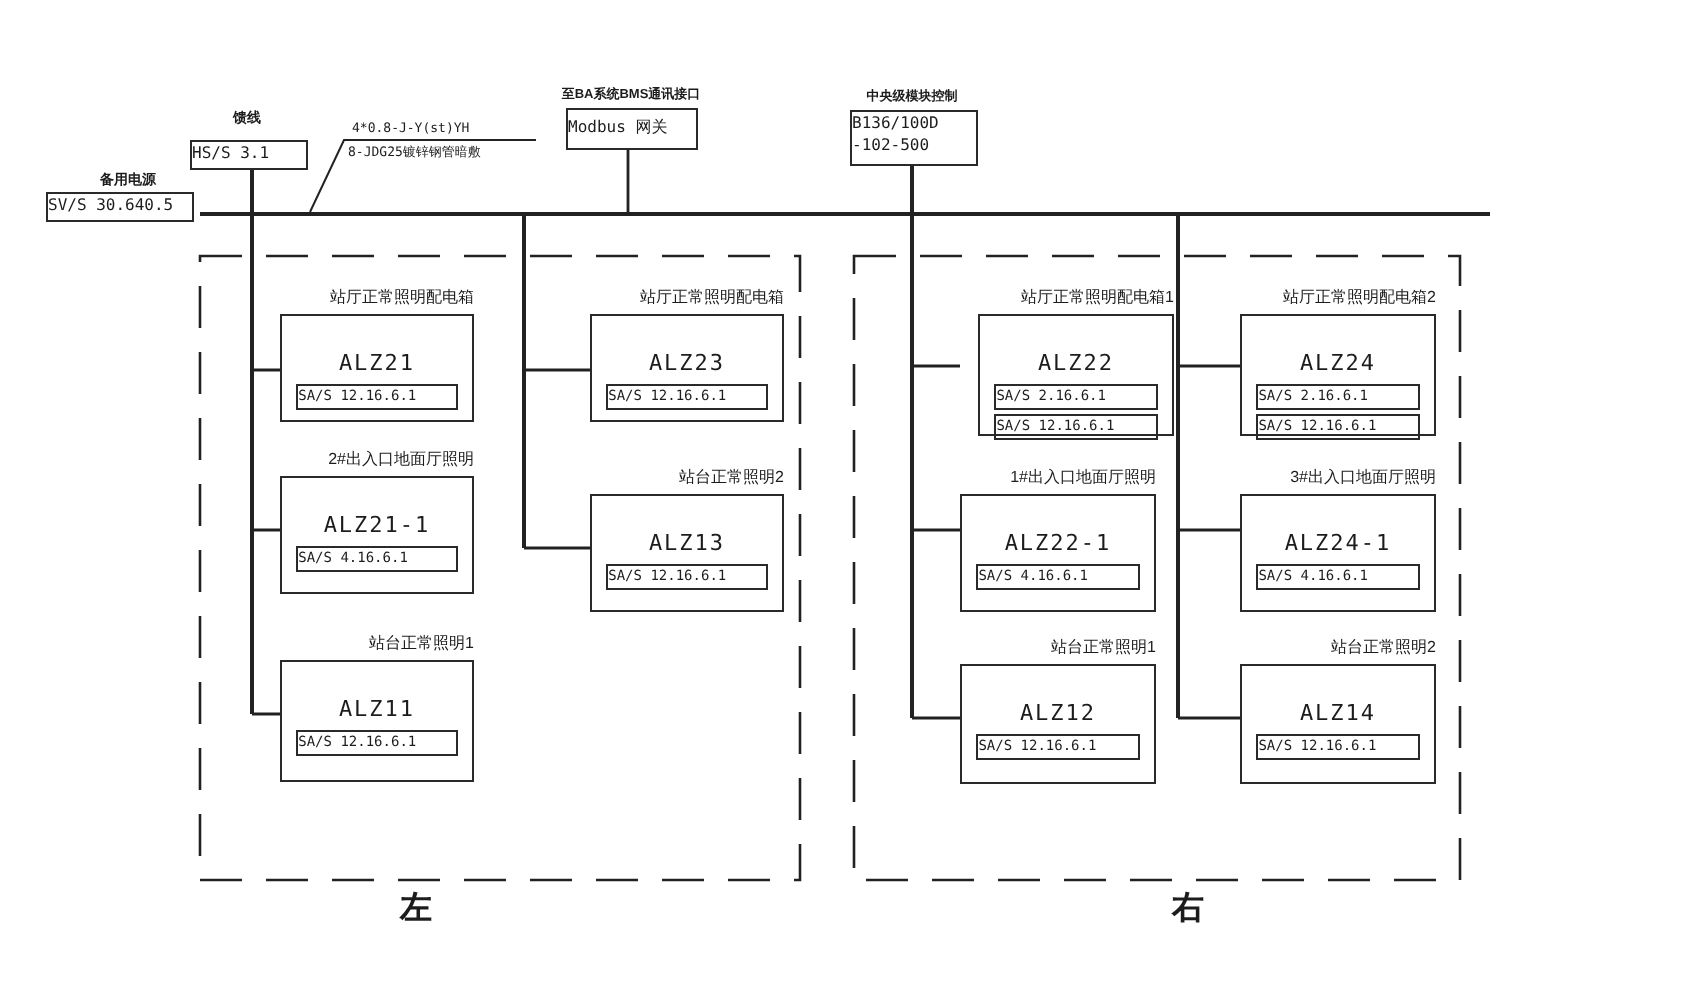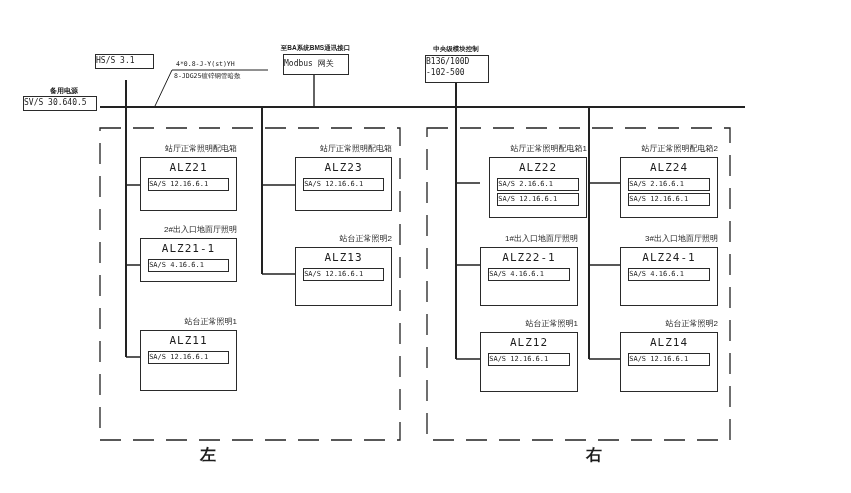--- a/index.html
+++ b/index.html
@@ -23,21 +23,21 @@
   .note{font-family:"DejaVu Sans Mono",monospace;font-size:6.5px;line-height:8px;white-space:nowrap;}
 
   
   .device{position:absolute;z-index:2;}
   .device-label{
     height:14px;font-size:8px;font-weight:normal;text-align:right;
     white-space:nowrap;line-height:12px;
   }
   .device-box{
     border:1.3px solid #2a2a2a;background:#fff;box-sizing:border-box;
-    padding-top:2px;
+    padding-top:16px;
   }
   .device-code{
     text-align:center;font-size:11px;line-height:16px;
     font-family:"DejaVu Sans Mono",monospace;letter-spacing:1px;white-space:nowrap;
   }
   .module{
     margin:2px auto 0 auto;width:85%;height:13px;box-sizing:border-box;
     border:1px solid #2a2a2a;text-align:left;
     font-family:"DejaVu Sans Mono",monospace;font-size:7px;line-height:11px;
     white-space:nowrap;
@@ -72,21 +72,21 @@
 
       <rect x="100" y="128" width="300" height="312" stroke-width="1.3" stroke-dasharray="21 12"></rect>
       <rect x="427" y="128" width="303" height="312" stroke-width="1.3" stroke-dasharray="21 12"></rect>
     </g>
   </svg>
 
   <div class="abs tlabel" style="left:28px;top:86px;width:72px">备用电源</div>
   <div class="abs tbox" style="left:23px;top:96px;width:72px;height:13px">SV/S 30.640.5</div>
 
   <div class="abs tlabel" style="left:95px;top:55px;width:57px">馈线</div>
-  <div class="abs tbox" style="left:95px;top:54px;width:57px;height:13px">HS/S 3.1</div>
+  <div class="abs tbox" style="left:95px;top:70px;width:57px;height:13px">HS/S 3.1</div>
 
   <div class="abs note" style="left:176px;top:60px">4*0.8-J-Y(st)YH</div>
   <div class="abs note" style="left:174px;top:72px">8-JDG25镀锌钢管暗敷</div>
 
   <div class="abs tlabel" style="left:258px;top:43px;width:115px;font-size:6.5px">至BA系统BMS通讯接口</div>
   <div class="abs tbox" style="left:283px;top:54px;width:64px;height:19px;line-height:18px">Modbus 网关</div>
 
   <div class="abs tlabel" style="left:413px;top:44px;width:86px;font-size:6.5px">中央级模块控制</div>
   <div class="abs tbox" style="left:425px;top:55px;width:62px;height:26px">
     <div>B136/100D</div>
@@ -97,21 +97,21 @@
     <div class="device-label">站厅正常照明配电箱</div>
     <div class="device-box" style="height:54px">
       <div class="device-code">ALZ21</div>
       <div class="module">SA/S 12.16.6.1</div>
 
     </div>
   </div>
 
   <div class="device" style="left:140px;top:224px;width:97px">
     <div class="device-label">2#出入口地面厅照明</div>
-    <div class="device-box" style="height:44px">
+    <div class="device-box" style="height:59px">
       <div class="device-code">ALZ21-1</div>
       <div class="module">SA/S 4.16.6.1</div>
 
     </div>
   </div>
 
   <div class="device" style="left:140px;top:316px;width:97px">
     <div class="device-label">站台正常照明1</div>
     <div class="device-box" style="height:61px">
       <div class="device-code">ALZ11</div>

